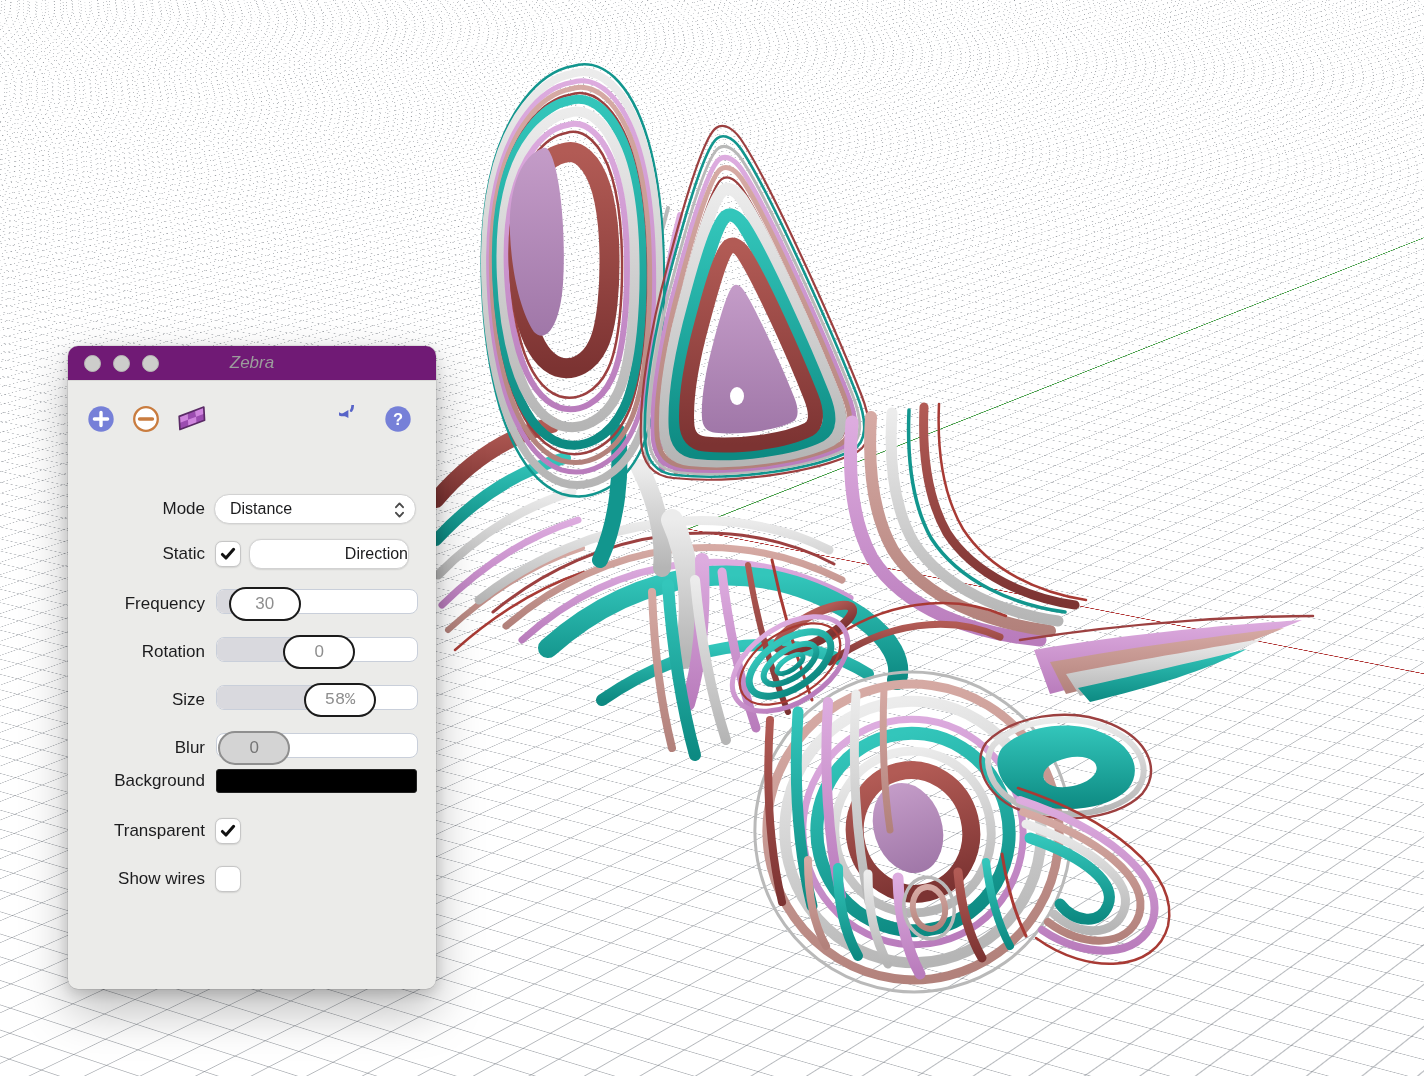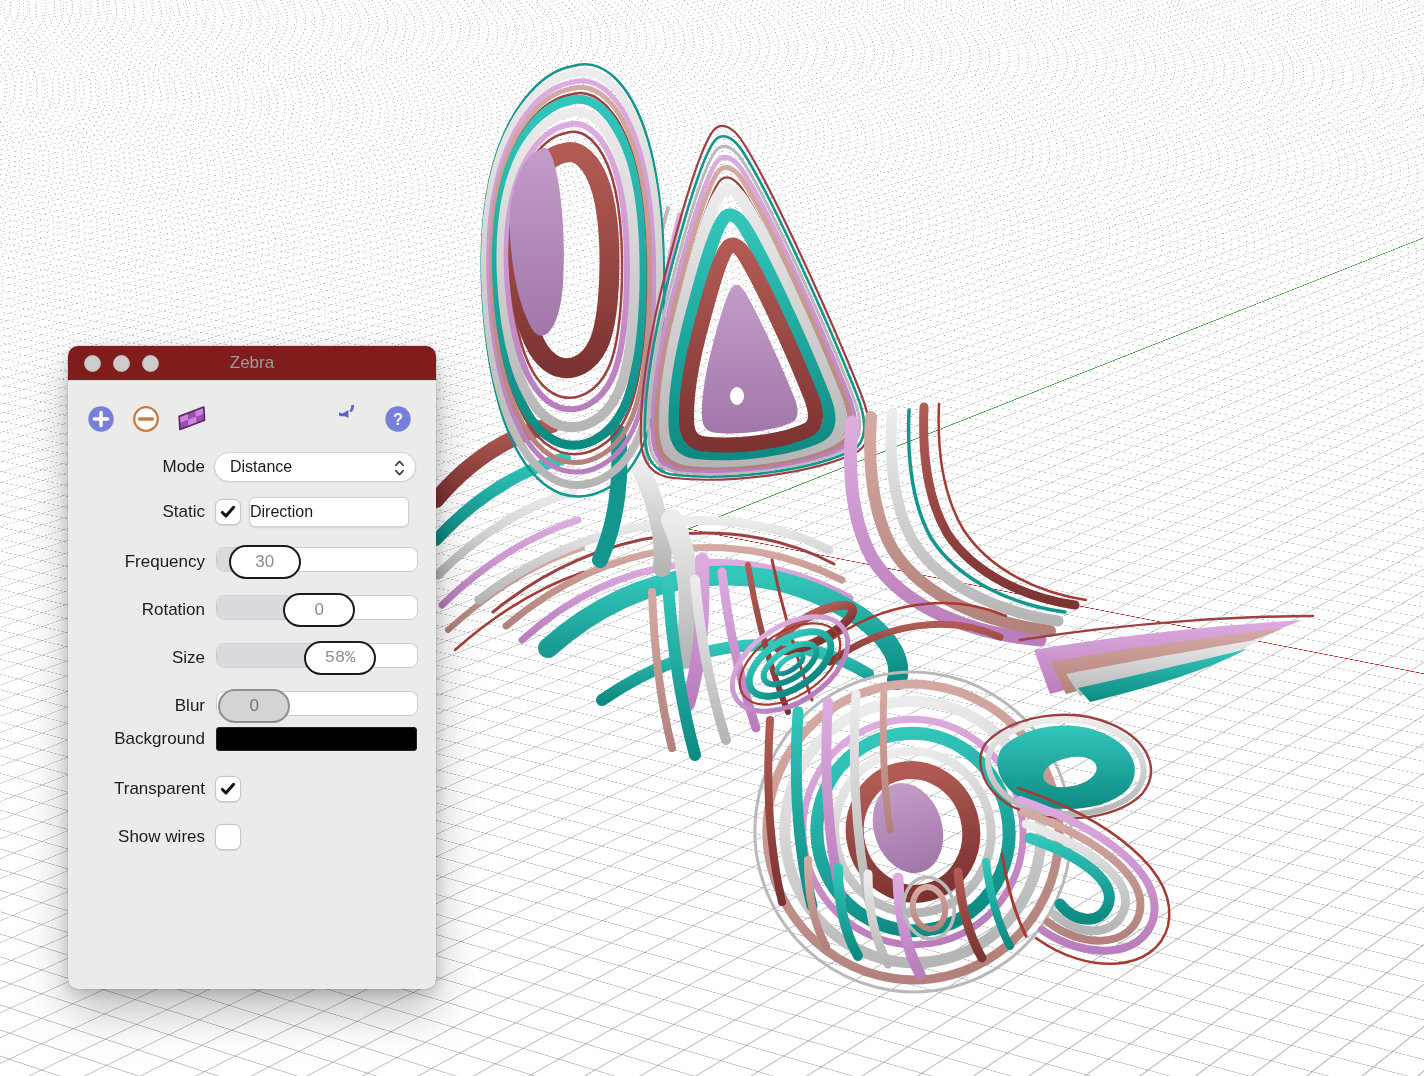--- a/index.html
+++ b/index.html
@@ -13,39 +13,39 @@
   .axis-y{position:absolute;left:5998.7px;top:0;width:2.6px;height:6000px;}
   .axis-x{position:absolute;left:6000px;top:5998.7px;width:6000px;height:2.6px;}
 
   
   .model{position:absolute;inset:0;z-index:2;}
 
   
   .panel{position:absolute;left:68px;top:346px;width:368px;height:643px;z-index:10;
          background:#ebebe9;border-radius:10px;overflow:hidden;
          box-shadow:0 22px 48px rgba(0,0,0,.26),0 4px 14px rgba(0,0,0,.17),0 0 0 .5px rgba(0,0,0,.14);}
-  .titlebar{position:absolute;left:0;top:0;right:0;height:34px;background:#7f1d1d;border-bottom:1px solid #d9d9d7;}
+  .titlebar{position:absolute;left:0;top:0;right:0;height:34px;background:#701a75;border-bottom:1px solid #d9d9d7;font-style:italic;}
   .title{position:absolute;inset:0;text-align:center;line-height:34px;font-size:17px;color:#9c9c9c;}
   .lights{position:absolute;left:0;top:0;height:34px;}
   .light{position:absolute;top:8.5px;width:17px;height:17px;border-radius:50%;
          background:#cdcdcb;border:1px solid #b6b6b4;box-sizing:border-box;}
   .light.l1{left:16px}.light.l2{left:45px}.light.l3{left:74px}
 
   .toolbar{position:absolute;left:0;top:56px;width:100%;height:34px;}
   .icon-btn{position:absolute;width:28px;height:28px;top:3px;}
   .icon-btn svg{display:block}
 
-  .row{position:absolute;left:0;width:368px;height:30px;}
+  .row{position:absolute;left:0;width:368px;height:30px;margin-top:42px;}
   .lbl{position:absolute;left:0;top:0;width:137px;text-align:right;font-size:17px;color:#1c1c1e;line-height:30px;}
 
   .popup,.pushbtn{box-sizing:border-box;background:#fff;border:1px solid #d2d2d2;
          box-shadow:0 .5px 1.5px rgba(0,0,0,.10);font-size:16px;color:#1b1b1d;}
   .popup{position:absolute;left:146px;top:0;width:202px;height:30px;border-radius:15px;line-height:28px;padding-left:15px;}
   .popup .chev{position:absolute;right:10px;top:5px;}
-  .pushbtn{position:absolute;left:181px;top:0;width:160px;height:30px;border-radius:6px;text-align:left;line-height:28px;}
+  .pushbtn{position:absolute;left:181px;top:0;width:160px;height:30px;border-radius:12px;text-align:right;line-height:28px;}
 
   .checkbox{position:absolute;left:147px;top:2px;width:26px;height:26px;box-sizing:border-box;
          background:#fff;border:1px solid #c6c6c6;border-radius:7px;box-shadow:0 .5px 1.5px rgba(0,0,0,.10);}
   .checkbox svg{position:absolute;left:3px;top:3px;width:18px;height:18px;}
 
   .slider{position:absolute;left:148px;top:0;width:202px;height:25px;box-sizing:border-box;
           background:#fff;border:1px solid #c9cfda;border-radius:8px;padding-left:24px;}
   .slider .fill{position:absolute;left:0;top:0;bottom:0;width:0;background:#d9d9de;border-radius:7px 0 0 7px;}
   .slider .thumb{position:absolute;top:-3px;width:72px;height:34px;box-sizing:border-box;background:#fff;
           border:2.5px solid #1b1b1b;border-radius:17px;text-align:center;line-height:29px;

